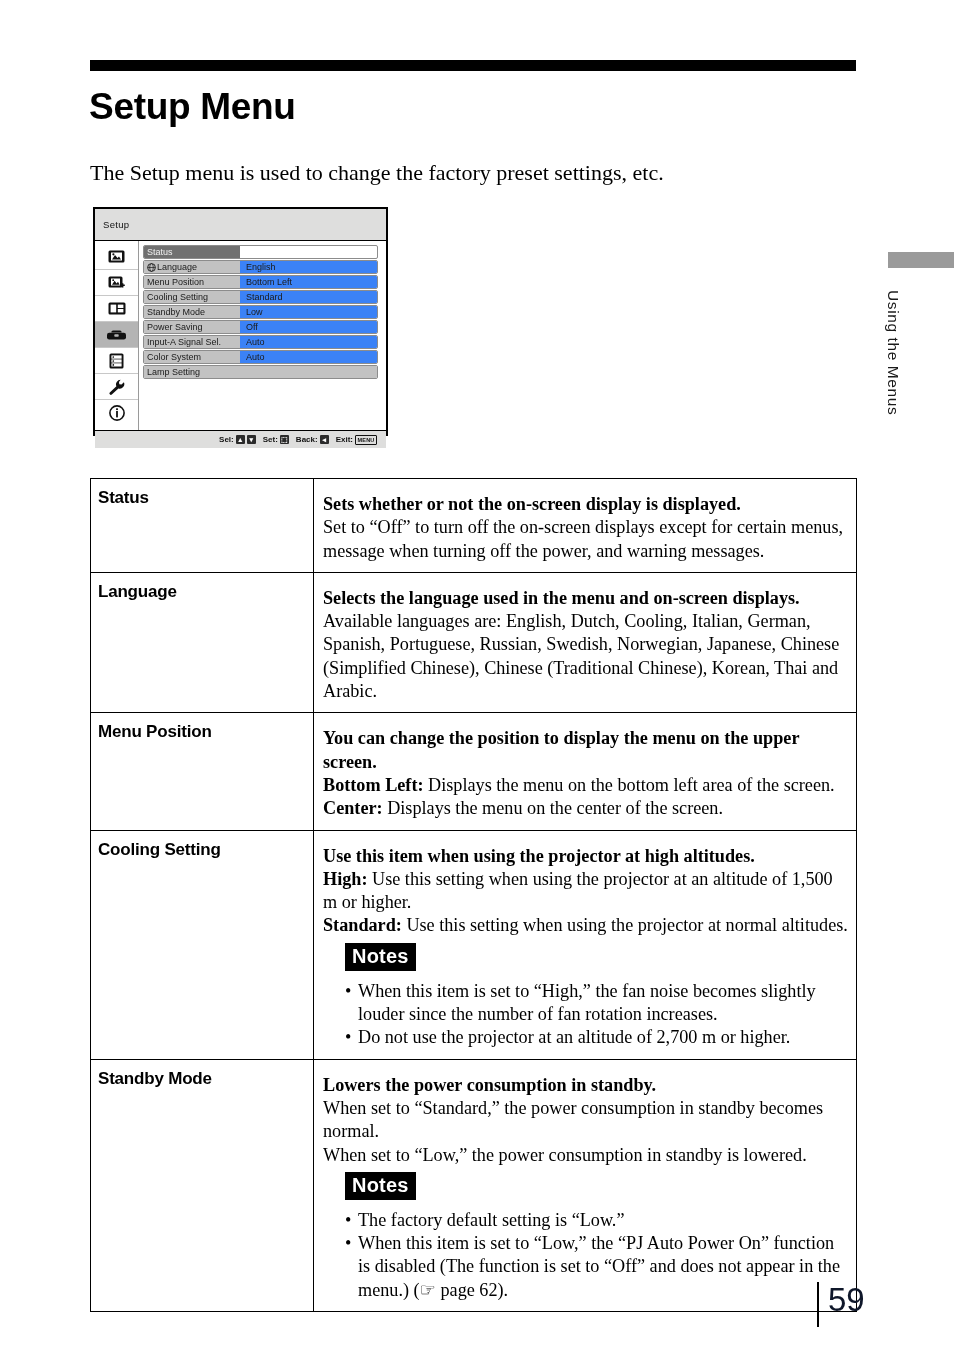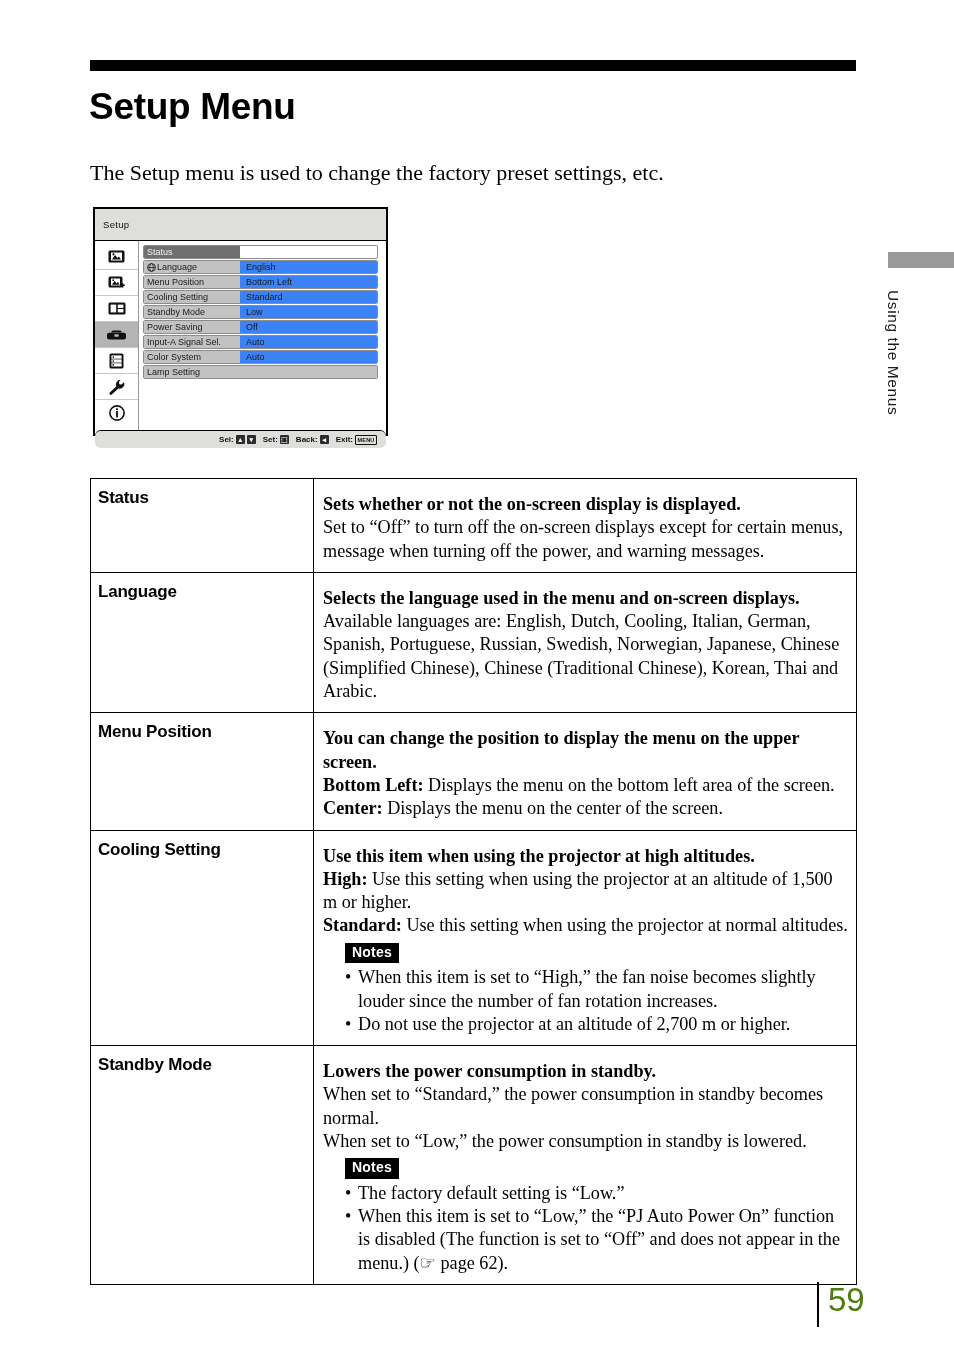--- a/index.html
+++ b/index.html
@@ -135,21 +135,20 @@
     border-top: 1px solid #000;
     display: flex;
     align-items: center;
     justify-content: flex-end;
     padding-right: 9px;
     gap: 7px;
     font-family: "Liberation Sans", sans-serif;
     font-weight: bold;
     font-size: 8px;
     color: #111;
-    border-radius: 6px;
   }
   .hint { display: flex; align-items: center; gap: 2px; white-space: nowrap; }
   .keycap {
     display: inline-block;
     background: #2b2b2b;
     color: #fff;
     border-radius: 1px;
     padding: 0 1px;
     line-height: 9px;
     font-size: 7px;
@@ -216,24 +215,24 @@
   }
   .hd { font-weight: bold; }
   .term { font-weight: bold; }
 
   .notes-badge {
     display: inline-block;
     background: #000;
     color: #fff;
     font-family: "Liberation Sans", sans-serif;
     font-weight: bold;
-    font-size: 14px;
+    font-size: 20px;
     line-height: 1.25;
     padding: 1px 7px 2px 7px;
-    margin: 5px 0 2px 22px;
+    margin: 5px 0 8px 22px;
     letter-spacing: 0.2px;
   }
   ul.notes {
     list-style: none;
     margin: 1px 0 0 0;
     padding: 0 0 0 22px;
   }
   ul.notes li {
     position: relative;
     padding-left: 13px;
@@ -251,21 +250,21 @@
     position: absolute;
     left: 817px; top: 1282px;
     width: 2px; height: 45px;
     background: #000;
   }
   .pg-num {
     position: absolute;
     left: 828px; top: 1281px;
     font-family: "Liberation Sans", sans-serif;
     font-size: 33px;
-    color: #4d7c0f;
+    color: #0f172a;
   }
 </style>
 </head>
 <body>
 
 <div class="top-rule"></div>
 
 <h1 class="page-title">Setup Menu</h1>
 
 <p class="intro">The Setup menu is used to change the factory preset settings, etc.</p>

